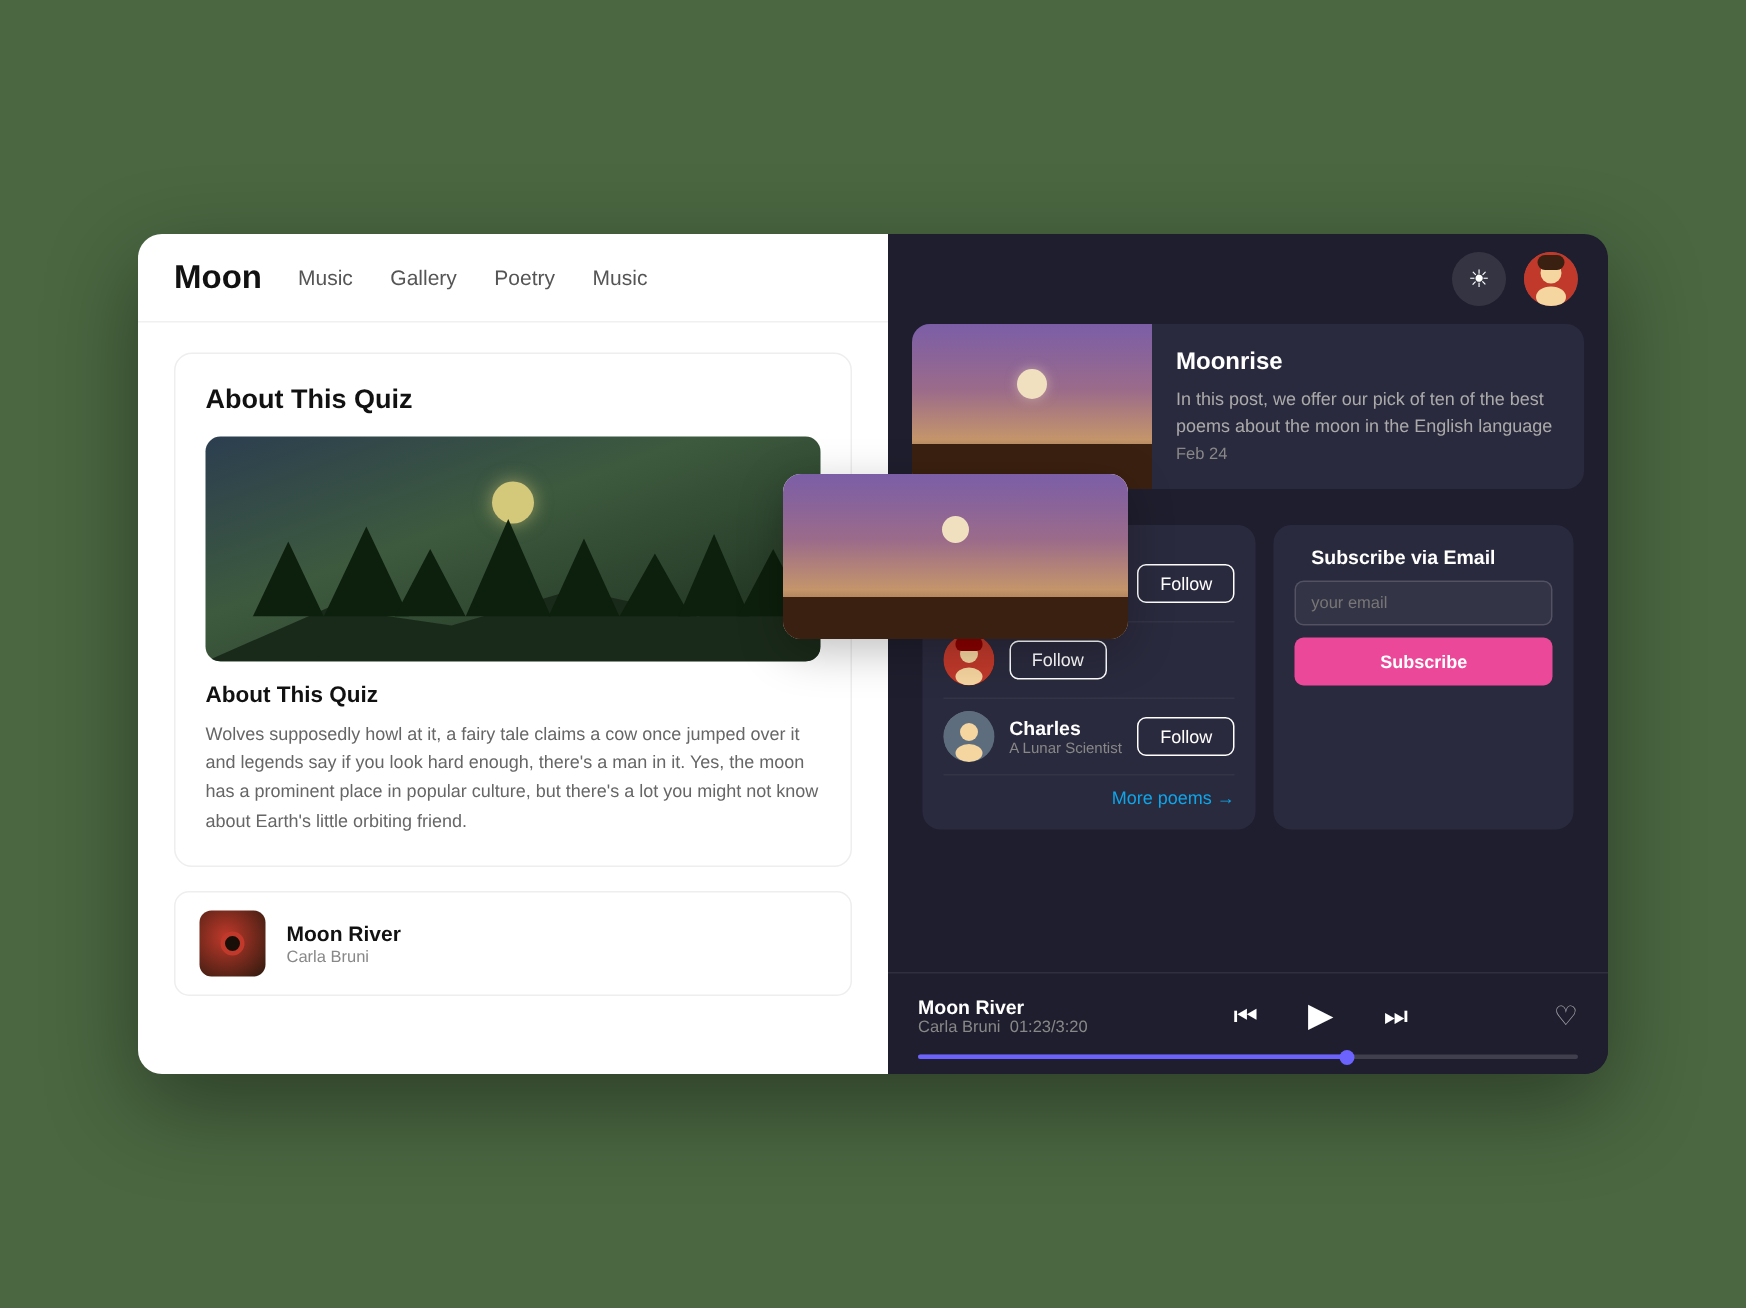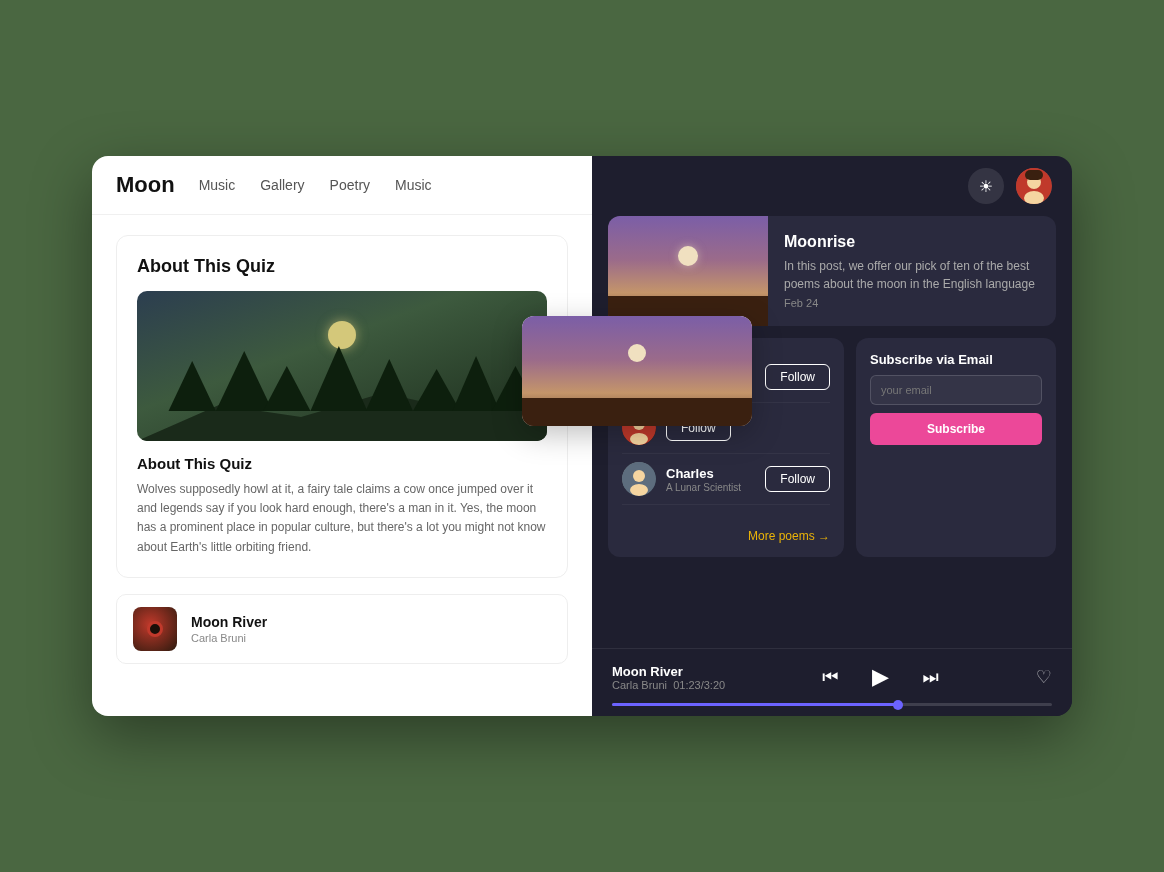--- a/index.html
+++ b/index.html
@@ -173,21 +173,22 @@
       justify-content: center;
       font-size: 18px;
       overflow: hidden;
     }
     .right-content {
       flex: 1;
       overflow-y: auto;
       padding: 0 16px 16px;
       display: flex;
       flex-direction: column;
-      gap: 12px;
+      gap: 24px;
+      align-items: center;
     }
     
     .moonrise-card {
       background: #2a2a3e;
       border-radius: 12px;
       overflow: hidden;
       display: flex;
       gap: 0;
     }
     .moonrise-img {
@@ -280,37 +281,38 @@
       padding: 5px 14px;
       background: transparent;
       border: 1px solid #fff;
       border-radius: 6px;
       color: #fff;
       font-size: 12px;
       cursor: pointer;
     }
     .more-poems {
       text-align: right;
-      margin-top: 24px;
+      margin-top: 8px;
       font-size: 12px;
-      color: #eab308;
+      color: #0ea5e9;
       cursor: pointer;
     }
     
     .subscribe-panel {
       width: 200px;
       background: #2a2a3e;
       border-radius: 12px;
       padding: 14px;
     }
     .subscribe-title {
       font-size: 13px;
       font-weight: 700;
       color: #fff;
       margin-bottom: 8px;
+      margin-left: 11px;
     }
     .subscribe-desc {
       font-size: 11px;
       color: #aaa;
       line-height: 1.5;
       margin-bottom: 14px;
     }
     .email-input {
       width: 100%;
       padding: 8px 10px;

